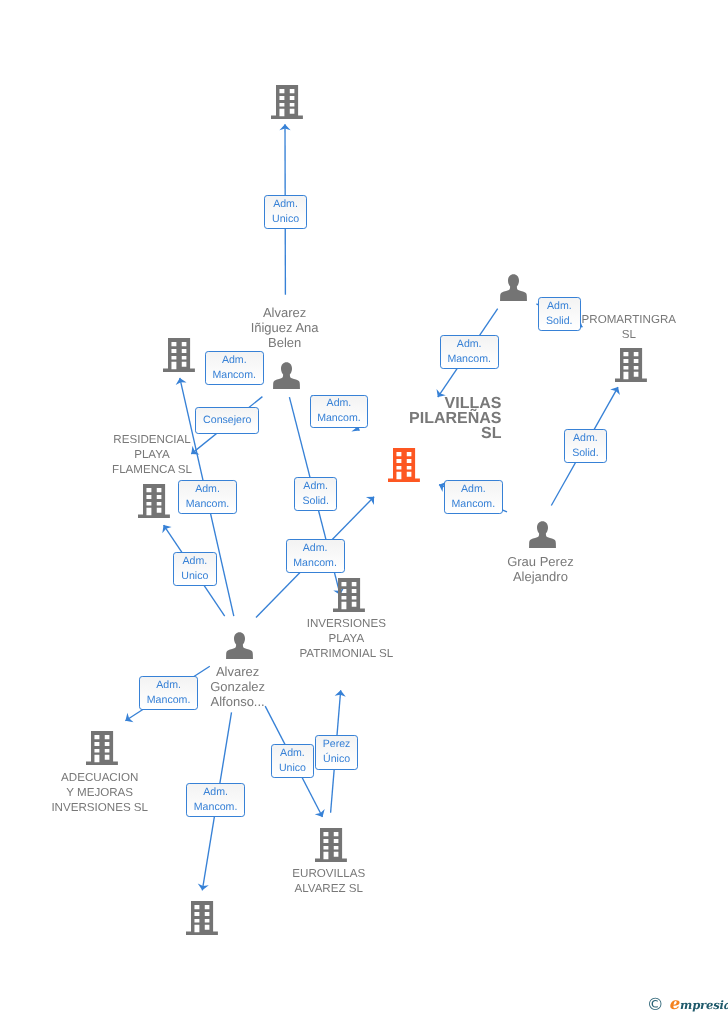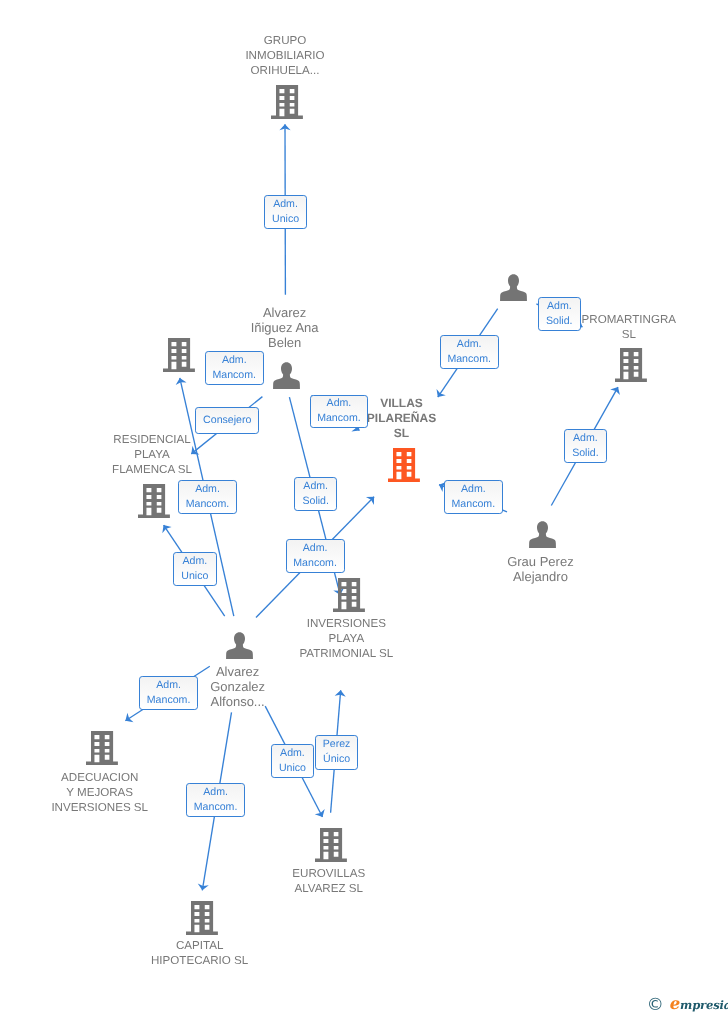--- a/index.html
+++ b/index.html
@@ -5,21 +5,21 @@
   html,body{margin:0;padding:0;}
   body{width:728px;height:1015px;background:#ffffff;-webkit-font-smoothing:antialiased;text-rendering:geometricPrecision;
        font-family:"Liberation Sans",sans-serif;overflow:hidden;position:relative;}
   #graph{position:absolute;left:0;top:0;width:728px;height:1015px;}
   #edges{position:absolute;left:0;top:0;width:728px;height:1015px;}
   .node{position:absolute;}
   .node-icon{position:absolute;left:0;top:0;}
   .node-label{position:absolute;left:0;width:100%;text-align:center;
               color:#787878;white-space:pre;}
   .node-company > .node-label{font-size:11.6px;line-height:15px;}
-  .node-focus > .node-label{font-size:12px;font-weight:700;}
+  .node-focus > .node-label{font-size:16px;font-weight:700;text-align:right;}
   .node-person  > .node-label{font-size:13px;line-height:15px;}
   .rel{position:absolute;box-sizing:border-box;
        border:1.5px solid #3781d6;border-radius:3.2px;
        background:linear-gradient(180deg,#f3f3f3 0%,#fefefe 88%,#ffffff 100%);
        color:#3781d6;font-size:10.6px;line-height:15px;text-align:center;
        display:flex;align-items:center;justify-content:center;flex-direction:column;
        white-space:pre-line;}
   #watermark{position:absolute;right:-3px;bottom:3px;display:flex;align-items:baseline;}
   .wm-c{color:#2a6275;font-size:17px;line-height:14px;font-family:"DejaVu Sans",sans-serif;margin-right:6px;position:relative;top:1px;}
   .wm-brand{font-family:"DejaVu Serif",serif;font-style:italic;font-size:11.6px;line-height:14px;font-weight:700;letter-spacing:-0.2px;}
@@ -62,23 +62,20 @@
       <path d="M265.2 706.1 Q293.85 761.55 322.5 817" fill="none" stroke="#3781d6" stroke-width="1.35"></path>
       <path d="M322.5 817 L324.72097104472675 809.0989059226912 L320.4802654025519 813.0909499675918 L314.7706618713239 814.2400485343773 Z" fill="#3781d6"></path>
       <path d="M330.6 812.8 Q335.65 751.55 340.7 690.3" fill="none" stroke="#3781d6" stroke-width="1.35"></path>
       <path d="M340.7 690.3 L334.6259164618689 695.8195569724212 L340.33845128256826 694.6851205827119 L345.7880415814991 696.7398627986111 Z" fill="#3781d6"></path>
     </svg>
   <div id="nodes-layer">
       <div class="node node-company" style="left: 187.2px; top: 33.4px; width: 200px; height: 85.3px;">
         <div class="node-icon" style="left: 84px; top: 51.3px;"><svg width="32" height="34" viewBox="0 0 32 34" xmlns="http://www.w3.org/2000/svg">
             <path d="M0 30.5H31.9V34H0ZM5 0H27.1V30.5H5ZM8.45 4.1H13.4V8.2H8.45ZM18.75 4.1H23.4V8.2H18.75ZM8.45 11.1H13.4V15.1H8.45ZM18.75 11.1H23.4V15.1H18.75ZM8.45 17.9H13.4V21.6H8.45ZM18.75 17.9H23.4V21.6H18.75ZM8.45 23.8H13.4V31.3H8.45ZM18.75 23.8H23.4V28.8H18.75Z" fill="#747474" fill-rule="evenodd"></path>
           </svg></div>
-        <div class="node-label" style="top: 0px; left: -2.2px;">GRUPO
-INMOBILIARIO
-ORIHUELA...</div>
       </div>
       <div class="node node-company" style="left: 79.3px; top: 301.2px; width: 200px; height: 70.6px;">
         <div class="node-icon" style="left: 84px; top: 36.6px;"><svg width="32" height="34" viewBox="0 0 32 34" xmlns="http://www.w3.org/2000/svg">
             <path d="M0 30.5H31.9V34H0ZM5 0H27.1V30.5H5ZM8.45 4.1H13.4V8.2H8.45ZM18.75 4.1H23.4V8.2H18.75ZM8.45 11.1H13.4V15.1H8.45ZM18.75 11.1H23.4V15.1H18.75ZM8.45 17.9H13.4V21.6H8.45ZM18.75 17.9H23.4V21.6H18.75ZM8.45 23.8H13.4V31.3H8.45ZM18.75 23.8H23.4V28.8H18.75Z" fill="#747474" fill-rule="evenodd"></path>
           </svg></div>
       </div>
       <div class="node node-company" style="left: 54.2px; top: 432.2px; width: 200px; height: 85.7px;">
         <div class="node-icon" style="left: 84px; top: 51.7px;"><svg width="32" height="34" viewBox="0 0 32 34" xmlns="http://www.w3.org/2000/svg">
             <path d="M0 30.5H31.9V34H0ZM5 0H27.1V30.5H5ZM8.45 4.1H13.4V8.2H8.45ZM18.75 4.1H23.4V8.2H18.75ZM8.45 11.1H13.4V15.1H8.45ZM18.75 11.1H23.4V15.1H18.75ZM8.45 17.9H13.4V21.6H8.45ZM18.75 17.9H23.4V21.6H18.75ZM8.45 23.8H13.4V31.3H8.45ZM18.75 23.8H23.4V28.8H18.75Z" fill="#747474" fill-rule="evenodd"></path>
           </svg></div>
@@ -121,22 +118,20 @@
         <div class="node-icon" style="left: 84px; top: 0px;"><svg width="32" height="34" viewBox="0 0 32 34" xmlns="http://www.w3.org/2000/svg">
             <path d="M0 30.5H31.9V34H0ZM5 0H27.1V30.5H5ZM8.45 4.1H13.4V8.2H8.45ZM18.75 4.1H23.4V8.2H18.75ZM8.45 11.1H13.4V15.1H8.45ZM18.75 11.1H23.4V15.1H18.75ZM8.45 17.9H13.4V21.6H8.45ZM18.75 17.9H23.4V21.6H18.75ZM8.45 23.8H13.4V31.3H8.45ZM18.75 23.8H23.4V28.8H18.75Z" fill="#747474" fill-rule="evenodd"></path>
           </svg></div>
         <div class="node-label" style="top: 37.8px; left: -2.2px;">EUROVILLAS
 ALVAREZ SL</div>
       </div>
       <div class="node node-company" style="left: 101.8px; top: 900.5px; width: 200px; height: 67px;">
         <div class="node-icon" style="left: 84px; top: 0px;"><svg width="32" height="34" viewBox="0 0 32 34" xmlns="http://www.w3.org/2000/svg">
             <path d="M0 30.5H31.9V34H0ZM5 0H27.1V30.5H5ZM8.45 4.1H13.4V8.2H8.45ZM18.75 4.1H23.4V8.2H18.75ZM8.45 11.1H13.4V15.1H8.45ZM18.75 11.1H23.4V15.1H18.75ZM8.45 17.9H13.4V21.6H8.45ZM18.75 17.9H23.4V21.6H18.75ZM8.45 23.8H13.4V31.3H8.45ZM18.75 23.8H23.4V28.8H18.75Z" fill="#747474" fill-rule="evenodd"></path>
           </svg></div>
-        <div class="node-label" style="top: 37px; left: -2.2px;">CAPITAL
-HIPOTECARIO SL</div>
       </div>
       <div class="node node-person" style="left: 186.8px; top: 305.1px; width: 200px; height: 83.7px;">
         <div class="node-icon" style="left: 86.5px; top: 56.7px;"><svg width="27" height="27" viewBox="0 0 27 27" xmlns="http://www.w3.org/2000/svg">
             <path d="M13.5 0.2C10.4 0.2 8 2.6 8 6.4C8 10.4 10.4 13.9 13.5 13.9C16.6 13.9 19 10.4 19 6.4C19 2.6 16.6 0.2 13.5 0.2ZM10.1 11.8C10.1 14.6 10.1 15.6 8.2 16.3C5.3 17.3 2.3 17.8 1.1 19C0.3 19.8 0.2 21.1 0.15 22.4L0.05 26.9H26.95L26.85 22.4C26.8 21.1 26.7 19.8 25.9 19C24.7 17.8 21.7 17.3 18.8 16.3C16.9 15.6 16.9 14.6 16.9 11.8Z" fill="#747474"></path>
           </svg></div>
         <div class="node-label" style="top: 0px; left: -2.2px;">Alvarez
 Iñiguez Ana
 Belen</div>
       </div>
       <div class="node node-person" style="left: 413.6px; top: 217.1px; width: 200px; height: 83.9px;">

